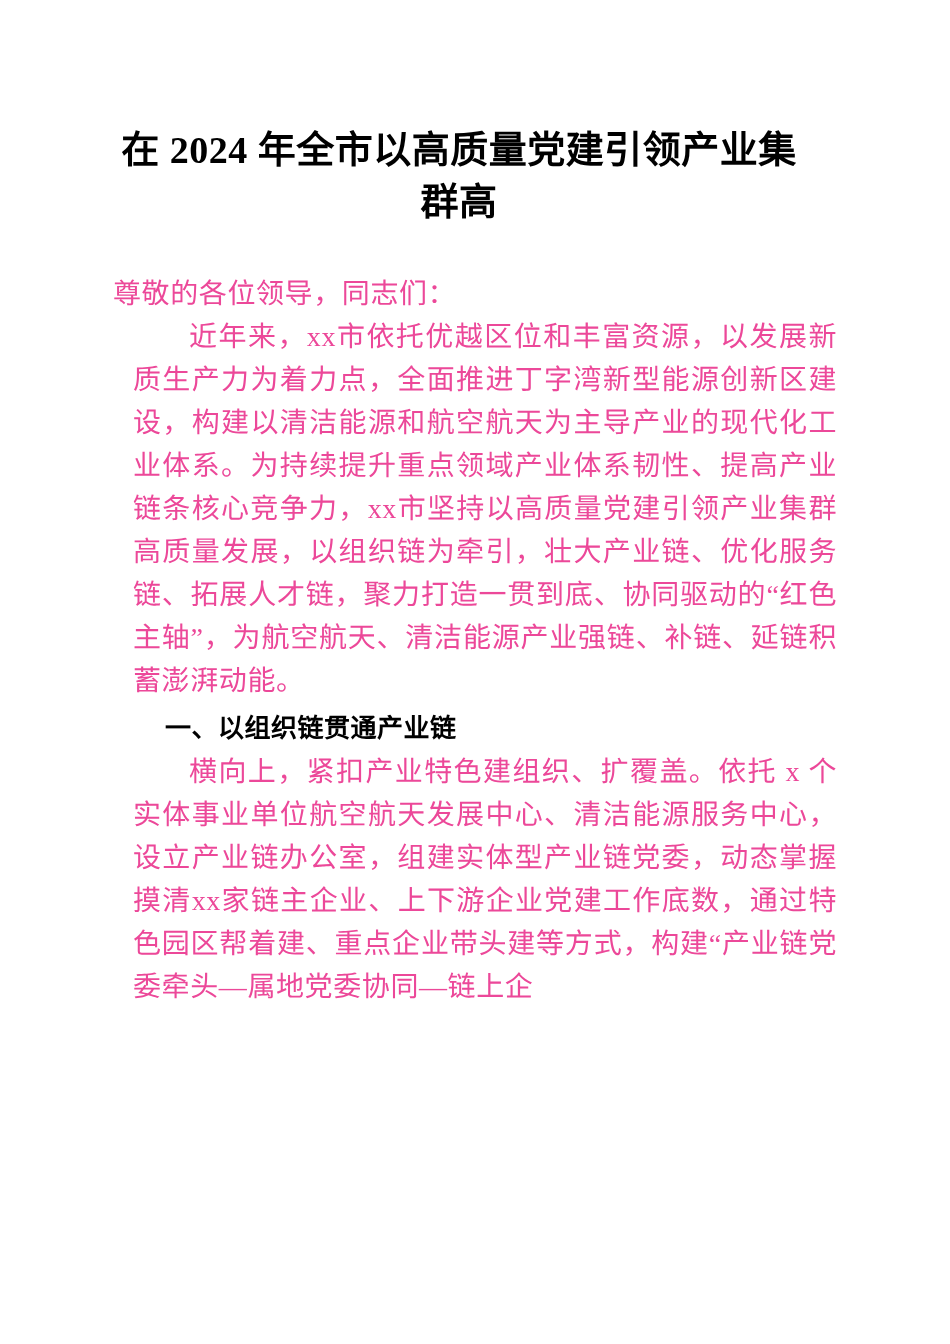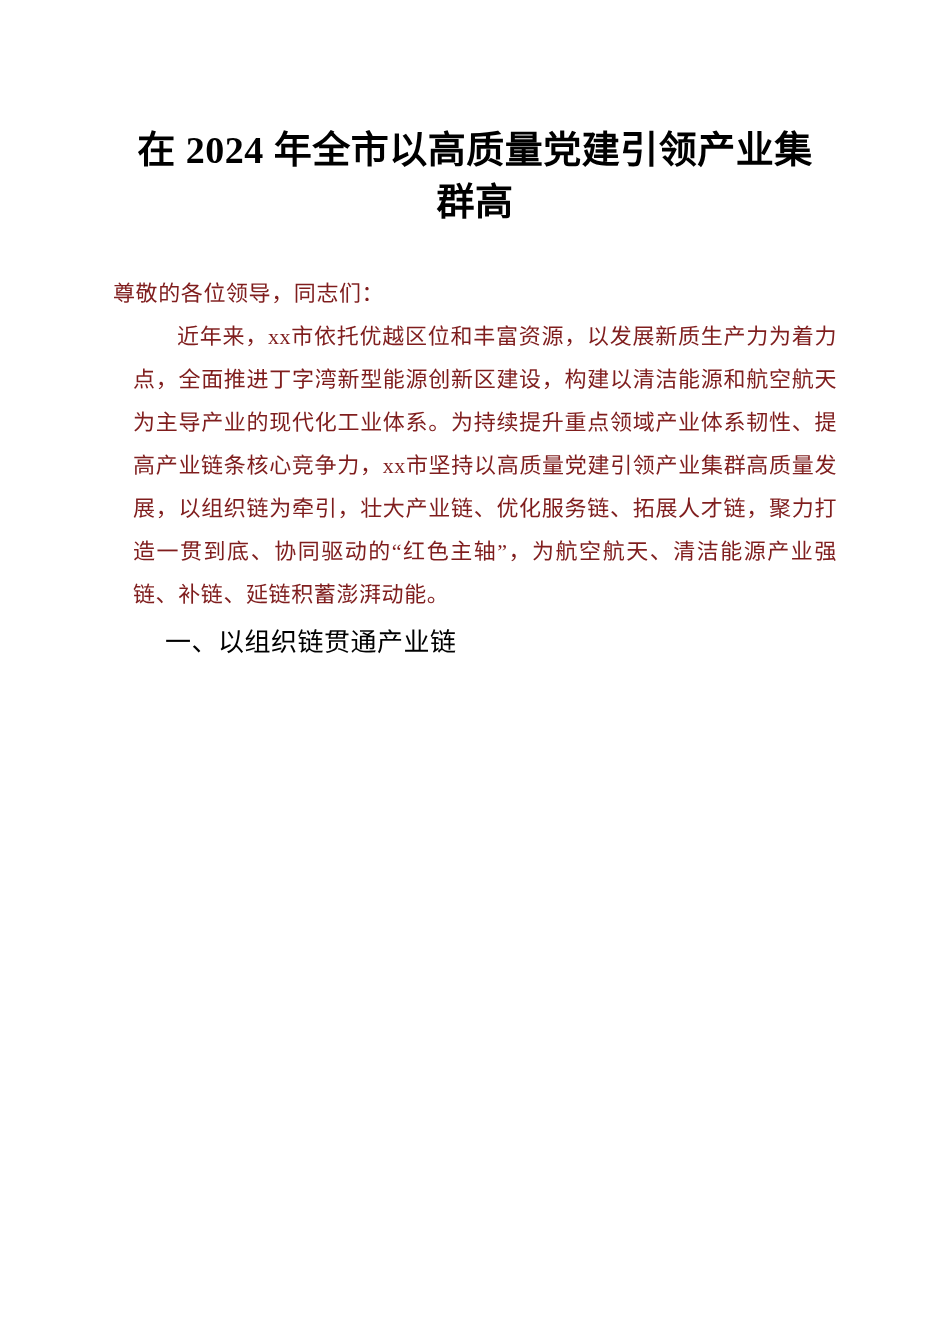--- a/index.html
+++ b/index.html
@@ -32,52 +32,52 @@
     font-weight: bold;
     font-size: 38px;
     line-height: 52px;
     color: #000000;
     text-align: center;
     letter-spacing: 0.5px;
     margin: 0;
     padding: 0;
     position: absolute;
     top: 124px;
-    left: 16px;
+    left: 0;
     width: 692px;
   }
 
   
   .body-region {
     position: absolute;
     top: 272px;
     left: 0;
     width: 724px;
   }
 
   .para {
     font-family: "Liberation Serif", "DejaVu Serif", serif;
-    font-size: 22px;
+    font-size: 28px;
     line-height: 43px;
-    color: #7f1d1d;
+    color: #ec4899;
     margin: 0 0 0 0;
     text-align: justify;
     text-justify: inter-ideograph;
     letter-spacing: 0.6px;
     word-break: break-all;
   }
 
   .para.indent {
     text-indent: 2em;
     margin-left: 20px;
   }
 
   .heading {
     font-family: "Liberation Sans", "DejaVu Sans", sans-serif;
-    font-weight: normal;
+    font-weight: bold;
     font-size: 26px;
     line-height: 43px;
     color: #000000;
     text-indent: 2em;
     letter-spacing: 0.5px;
     margin: 0;
     text-align: left;
   }
 
   .spacer-sm { height: 5px; }
@@ -96,16 +96,17 @@
 
       <p class="para">尊敬的各位领导，同志们：</p>
 
       <p class="para indent">近年来，xx市依托优越区位和丰富资源，以发展新质生产力为着力点，全面推进丁字湾新型能源创新区建设，构建以清洁能源和航空航天为主导产业的现代化工业体系。为持续提升重点领域产业体系韧性、提高产业链条核心竞争力，xx市坚持以高质量党建引领产业集群高质量发展，以组织链为牵引，壮大产业链、优化服务链、拓展人才链，聚力打造一贯到底、协同驱动的“红色主轴”，为航空航天、清洁能源产业强链、补链、延链积蓄澎湃动能。</p>
 
       <div class="spacer-sm"></div>
 
       <p class="heading">一、以组织链贯通产业链</p>
 
 
+      <p class="para indent">横向上，紧扣产业特色建组织、扩覆盖。依托 x 个实体事业单位航空航天发展中心、清洁能源服务中心，设立产业链办公室，组建实体型产业链党委，动态掌握摸清xx家链主企业、上下游企业党建工作底数，通过特色园区帮着建、重点企业带头建等方式，构建“产业链党委牵头—属地党委协同—链上企</p>
 
     </div>
   </div>
 </div>
 
 </body></html>

